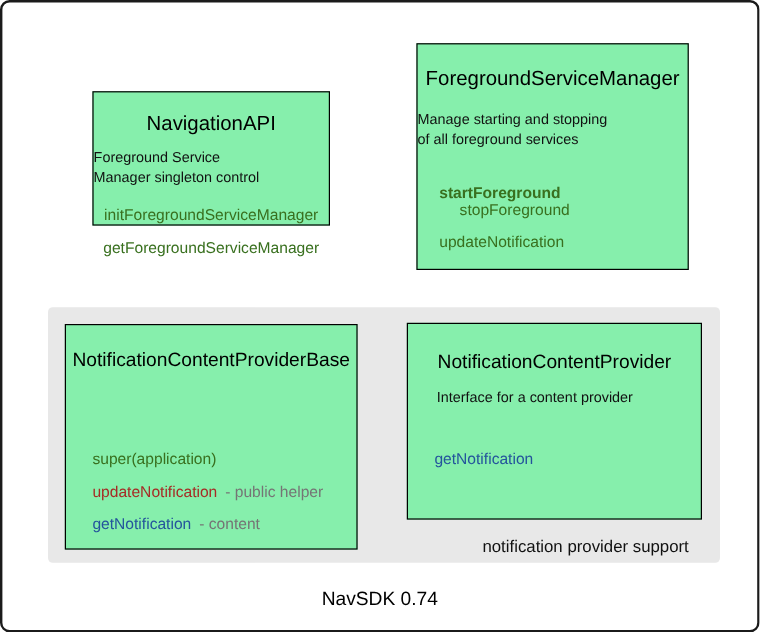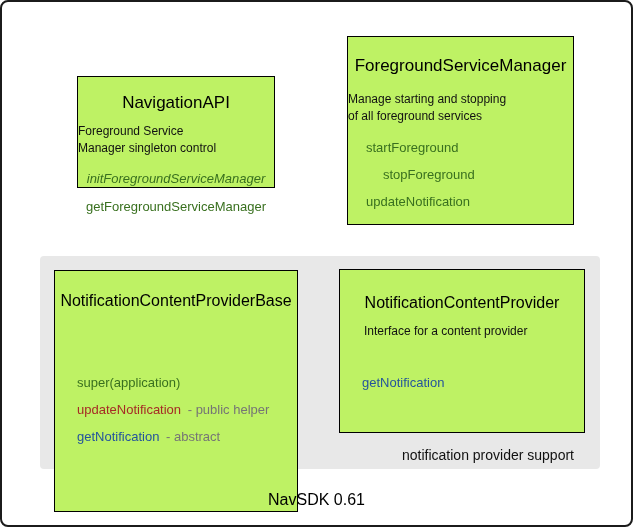--- a/index.html
+++ b/index.html
@@ -6,21 +6,21 @@
   html, body { width: 633px; height: 527px; background: #ffffff; }
   body { font-family: "Liberation Sans", "DejaVu Sans", sans-serif; color: #000; position: relative; }
 
   .frame {
     position: absolute; inset: 0;
     border: 2px solid #1b1b1b; border-radius: 8px;
     background: #ffffff;
   }
 
   .cbox {
-    position: absolute; background: #bef264;
+    position: absolute; background: #86efac;
     border: 1.5px solid #000000;
   }
   .cbox .title {
     position: absolute; left: 0; right: 0; text-align: center;
     font-size: 17px; white-space: nowrap; color: #000;
   }
   .cbox .title.small { font-size: 16px; }
   .cbox .desc {
     position: absolute; left: 0; right: 0; text-align: left;
     font-size: 12px; line-height: 17px; white-space: pre-line; color: #111;
@@ -28,41 +28,41 @@
   .method { position: absolute; font-size: 13px; white-space: nowrap; }
   .method.centered { left: 0; right: 0; text-align: center; }
   .green { color: #39701f; }
   .red   { color: #a62b25; }
   .blue  { color: #24549c; }
   .ann   { color: #757575; margin-left: 3px; }
 
   #box-navigation-api        { left: 75px;  top: 74px;  width: 198px; height: 112px; }
   #box-navigation-api .title { top: 16px; }
   #box-navigation-api .desc  { top: 46px; }
-  #box-navigation-api .m0    { top: 94px; font-style: italic; }
+  #box-navigation-api .m0    { top: 94px; }
   #box-navigation-api .m1    { top: 122px; }
 
   #box-fsm        { left: 345px; top: 34px; width: 227px; height: 189px; }
   #box-fsm .title { top: 19px; }
   #box-fsm .desc  { top: 54px; }
   #box-fsm .method { left: 18px; }
-  #box-fsm .m0 { top: 103px; }
+  #box-fsm .m0 { top: 116px; font-weight: bold; }
   #box-fsm .m1 { top: 130px; margin-left: 17px; }
   #box-fsm .m2 { top: 157px; }
 
   .panel {
     position: absolute; left: 38px; top: 254px; width: 560px; height: 213px;
     background: #e8e8e8; border-radius: 4px;
   }
   .panel-label {
     position: absolute; right: 26px; bottom: 6px;
     font-size: 14px; color: #111; white-space: nowrap;
   }
 
-  #box-ncp-base        { left: 14px; top: 14px; width: 244px; height: 242px; }
+  #box-ncp-base        { left: 14px; top: 14px; width: 244px; height: 188px; }
   #box-ncp-base .title { top: 21px; }
   #box-ncp-base .desc  { top: 55px; }
   #box-ncp-base .method { left: 22px; }
   #box-ncp-base .m0 { top: 104px; }
   #box-ncp-base .m1 { top: 131px; }
   #box-ncp-base .m2 { top: 158px; }
 
   #box-ncp        { left: 299px; top: 13px; width: 246px; height: 164px; }
   #box-ncp .title { top: 24px; }
   #box-ncp .desc  { top: 53px; margin-left: 24px; }
@@ -95,26 +95,26 @@
     <div class="method m1 green">stopForeground</div>
     <div class="method m2 green">updateNotification</div>
   </div>
 
   <div class="panel">
 
     <div class="cbox" id="box-ncp-base">
       <div class="title small">NotificationContentProviderBase</div>
       <div class="method m0"><span class="green">super(application)</span></div>
       <div class="method m1"><span class="red">updateNotification</span> <span class="ann">- public helper</span></div>
-      <div class="method m2"><span class="blue">getNotification</span> <span class="ann">- abstract</span></div>
+      <div class="method m2"><span class="blue">getNotification</span> <span class="ann">- content</span></div>
     </div>
 
     <div class="cbox" id="box-ncp">
       <div class="title small">NotificationContentProvider</div>
       <div class="desc">Interface for a content provider</div>
       <div class="method m0 blue">getNotification</div>
     </div>
 
     <div class="panel-label">notification provider support</div>
   </div>
 
-  <div class="footer-label">NavSDK 0.61</div>
+  <div class="footer-label">NavSDK 0.74</div>
 </div>
 
 </body></html>

